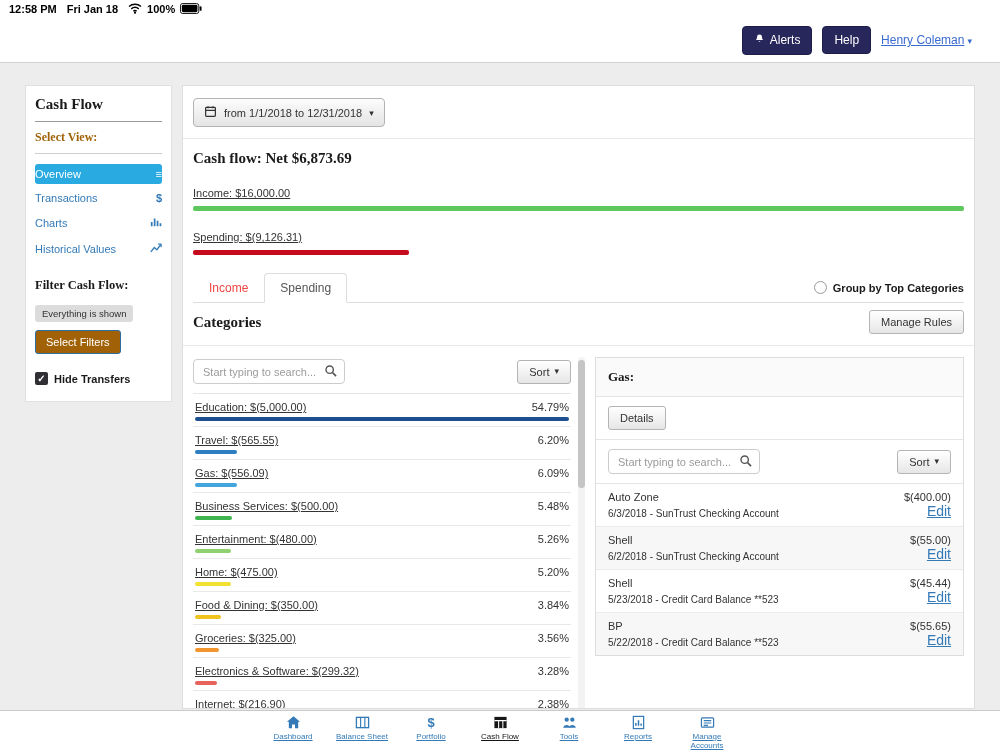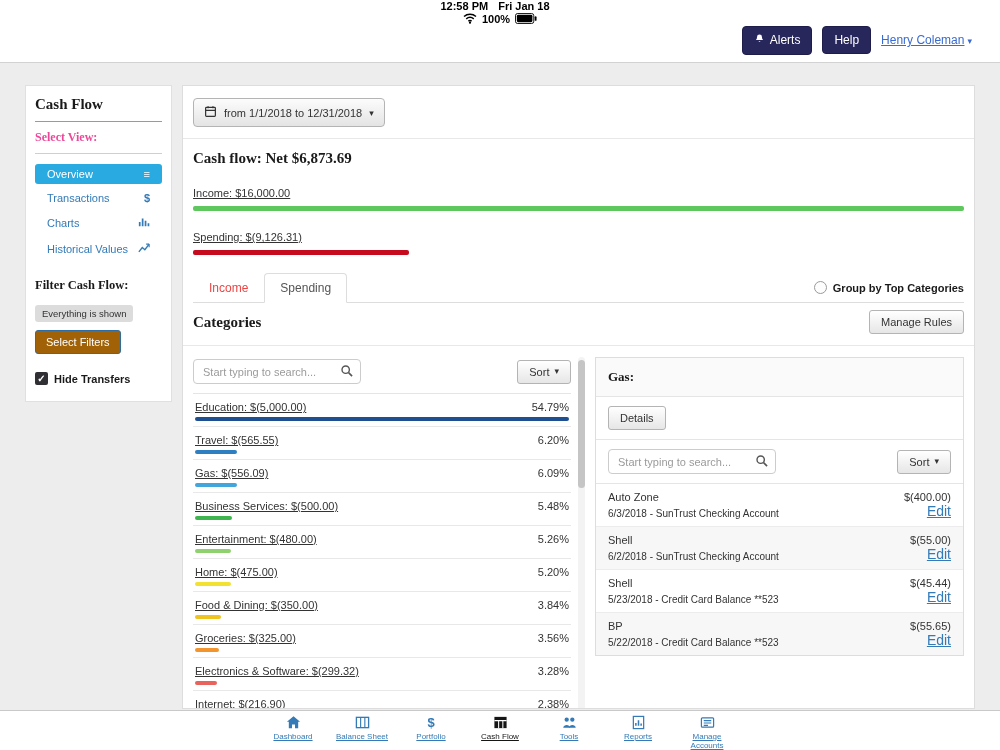--- a/index.html
+++ b/index.html
@@ -1,38 +1,38 @@
 <!DOCTYPE html>
 <html><head>
 <meta charset="utf-8">
 <style>
   * { margin:0; padding:0; box-sizing:border-box; }
   html,body { width:1000px; height:750px; }
   body { font-family:"Liberation Sans", sans-serif; background:#fff; overflow:hidden; color:#333; }
 
   
-  .status-bar { height:18px; display:flex; align-items:center; padding:0 9px; font-size:11px; font-weight:bold; color:#000;flex-direction:column; }
+  .status-bar { height:18px; display:flex; align-items:center; padding:0 9px; font-size:11px; font-weight:bold; color:#000; }
   .status-left span { margin-right:10px; }
   .status-right { display:flex; align-items:center; gap:5px; font-weight:bold; }
 
   
   .app-header { height:44px; display:flex; align-items:center; justify-content:flex-end; gap:10px; padding-right:28px; background:#fff; }
   .btn-dark { display:inline-flex; align-items:center; gap:5px; background:#28275c; color:#fff; border:1px solid #1e1d49; border-radius:4px; font-size:12px; padding:6px 11px; font-family:"Liberation Sans",sans-serif; cursor:pointer; }
   .user-link { color:#3a6bd0; font-size:12px; text-decoration:underline; cursor:pointer; }
   .user-link .caret { text-decoration:none; display:inline-block; margin-left:3px; font-size:9px; }
 
   
   .content { height:648px; background:#ededee; border-top:1px solid #d2d2d2; padding:22px 25px 0; display:flex; gap:10px; }
 
   
   .sidebar { width:147px; background:#fff; border:1px solid #e0e0e0; padding:10px 9px 16px; align-self:flex-start; }
   .sidebar-title { font-family:"Liberation Serif",serif; font-weight:bold; font-size:15px; color:#1a1a1a; padding-bottom:8px; border-bottom:1px solid #9a9a9a; }
-  .select-view { font-family:"Liberation Serif",serif; font-weight:bold; font-size:12px; color:#ec4899; padding:8px 0; border-bottom:1px solid #cfcfcf; }
+  .select-view { font-family:"Liberation Serif",serif; font-weight:bold; font-size:12px; color:#a16207; padding:8px 0; border-bottom:1px solid #cfcfcf; }
   .nav-list { margin-top:10px; }
-  .nav-item { display:flex; justify-content:space-between; align-items:center; font-size:11px; color:#337ab7; padding:4px 12px; margin-bottom:4px; border-radius:3px; cursor:pointer; }
+  .nav-item { display:flex; justify-content:space-between; align-items:center; font-size:11px; color:#337ab7; padding:4px 0; margin-bottom:4px; border-radius:3px; cursor:pointer; }
   .nav-item.active { background:#29abe2; color:#fff; }
   .nav-item .nav-ic { font-size:11px; }
   .filter-title { font-family:"Liberation Serif",serif; font-weight:bold; font-size:12.5px; color:#1a1a1a; margin-top:18px; }
   .badge-pill { display:inline-block; margin-top:12px; background:#dcdcdc; color:#333; font-size:9.5px; padding:3px 7px; border-radius:3px; }
   .btn-primary { display:inline-block; margin-top:8px; background:#a16207; color:#fff; font-size:11px; padding:5px 10px; border:1px solid #2e6da4; border-radius:3px; cursor:pointer; font-family:"Liberation Sans",sans-serif; }
   .hide-transfers { margin-top:18px; display:flex; align-items:center; gap:6px; font-size:11px; font-weight:bold; color:#1a1a1a; cursor:pointer; }
   .cb-checked { width:13px; height:13px; background:#303034; border-radius:2px; color:#fff; font-size:10px; line-height:13px; text-align:center; flex:0 0 13px; }
 
   
   .main-card { flex:1; background:#fff; border:1px solid #ddd; height:624px; overflow:hidden; padding:12px 10px 0; }
@@ -54,21 +54,21 @@
   .cat-header-row { display:flex; justify-content:space-between; align-items:center; margin-top:7px; }
   .cat-title { font-family:"Liberation Serif",serif; font-weight:bold; font-size:15px; color:#1a1a1a; }
   .btn-default { font-size:11px; color:#333; background:linear-gradient(#ffffff,#e6e6e6); border:1px solid #b4b4b4; border-radius:3px; padding:5px 11px; cursor:pointer; font-family:"Liberation Sans",sans-serif; }
   .btn-sort { display:inline-flex; align-items:flex-start; gap:5px; }
   .btn-sort .caret { font-size:9px; }
 
   .columns { display:flex; gap:10px; margin-top:10px; }
   .left-col { width:392px; position:relative; padding-right:14px; }
   .left-toolbar { display:flex; justify-content:space-between; align-items:center; padding:2px 0 9px; border-bottom:1px solid #e5e5e5; }
   .search-wrap { position:relative; }
-  .search-input { width:168px; height:25px; border:1px solid #ccc; border-radius:4px; padding:0 26px 0 9px; font-size:11px; color:#555; font-family:"Liberation Sans",sans-serif; }
+  .search-input { width:152px; height:25px; border:1px solid #ccc; border-radius:4px; padding:0 26px 0 9px; font-size:11px; color:#555; font-family:"Liberation Sans",sans-serif; }
   .search-input::placeholder { color:#9b9b9b; }
   .search-icon { position:absolute; right:7px; top:5px; }
 
   .cat-row { padding:7px 2px 5px; border-bottom:1px solid #e8e8e8; cursor:pointer; }
   .cat-line { display:flex; justify-content:space-between; font-size:11px; color:#333;gap:16px; }
   .cat-label { text-decoration:underline; }
   .cat-bar { height:4px; border-radius:2px; margin-top:4px; }
 
   .scrollbar { position:absolute; right:0; top:0; bottom:6px; width:7px; background:#f3f3f3; border-radius:4px; cursor:pointer; }
   .scroll-thumb { position:absolute; top:3px; left:0; width:7px; height:128px; background:#c5c5c5; border-radius:4px; }

